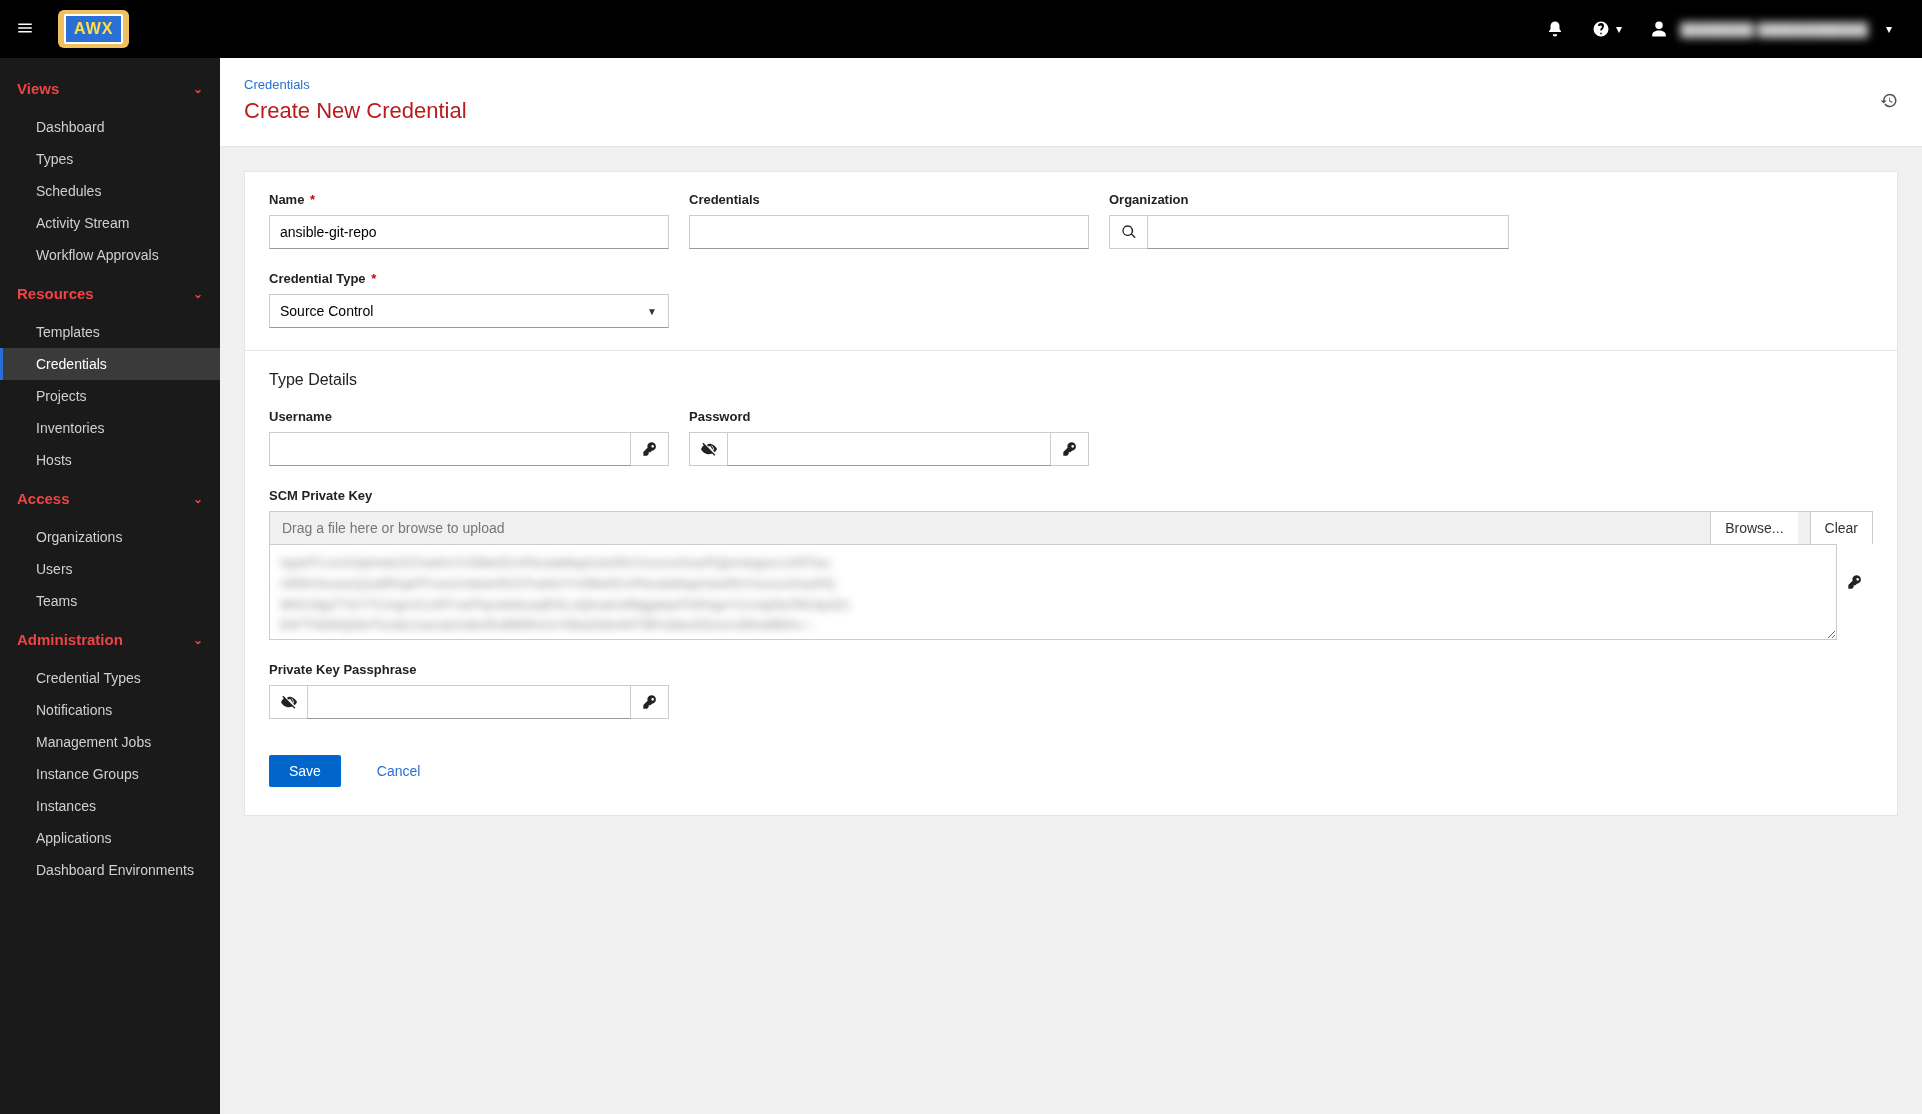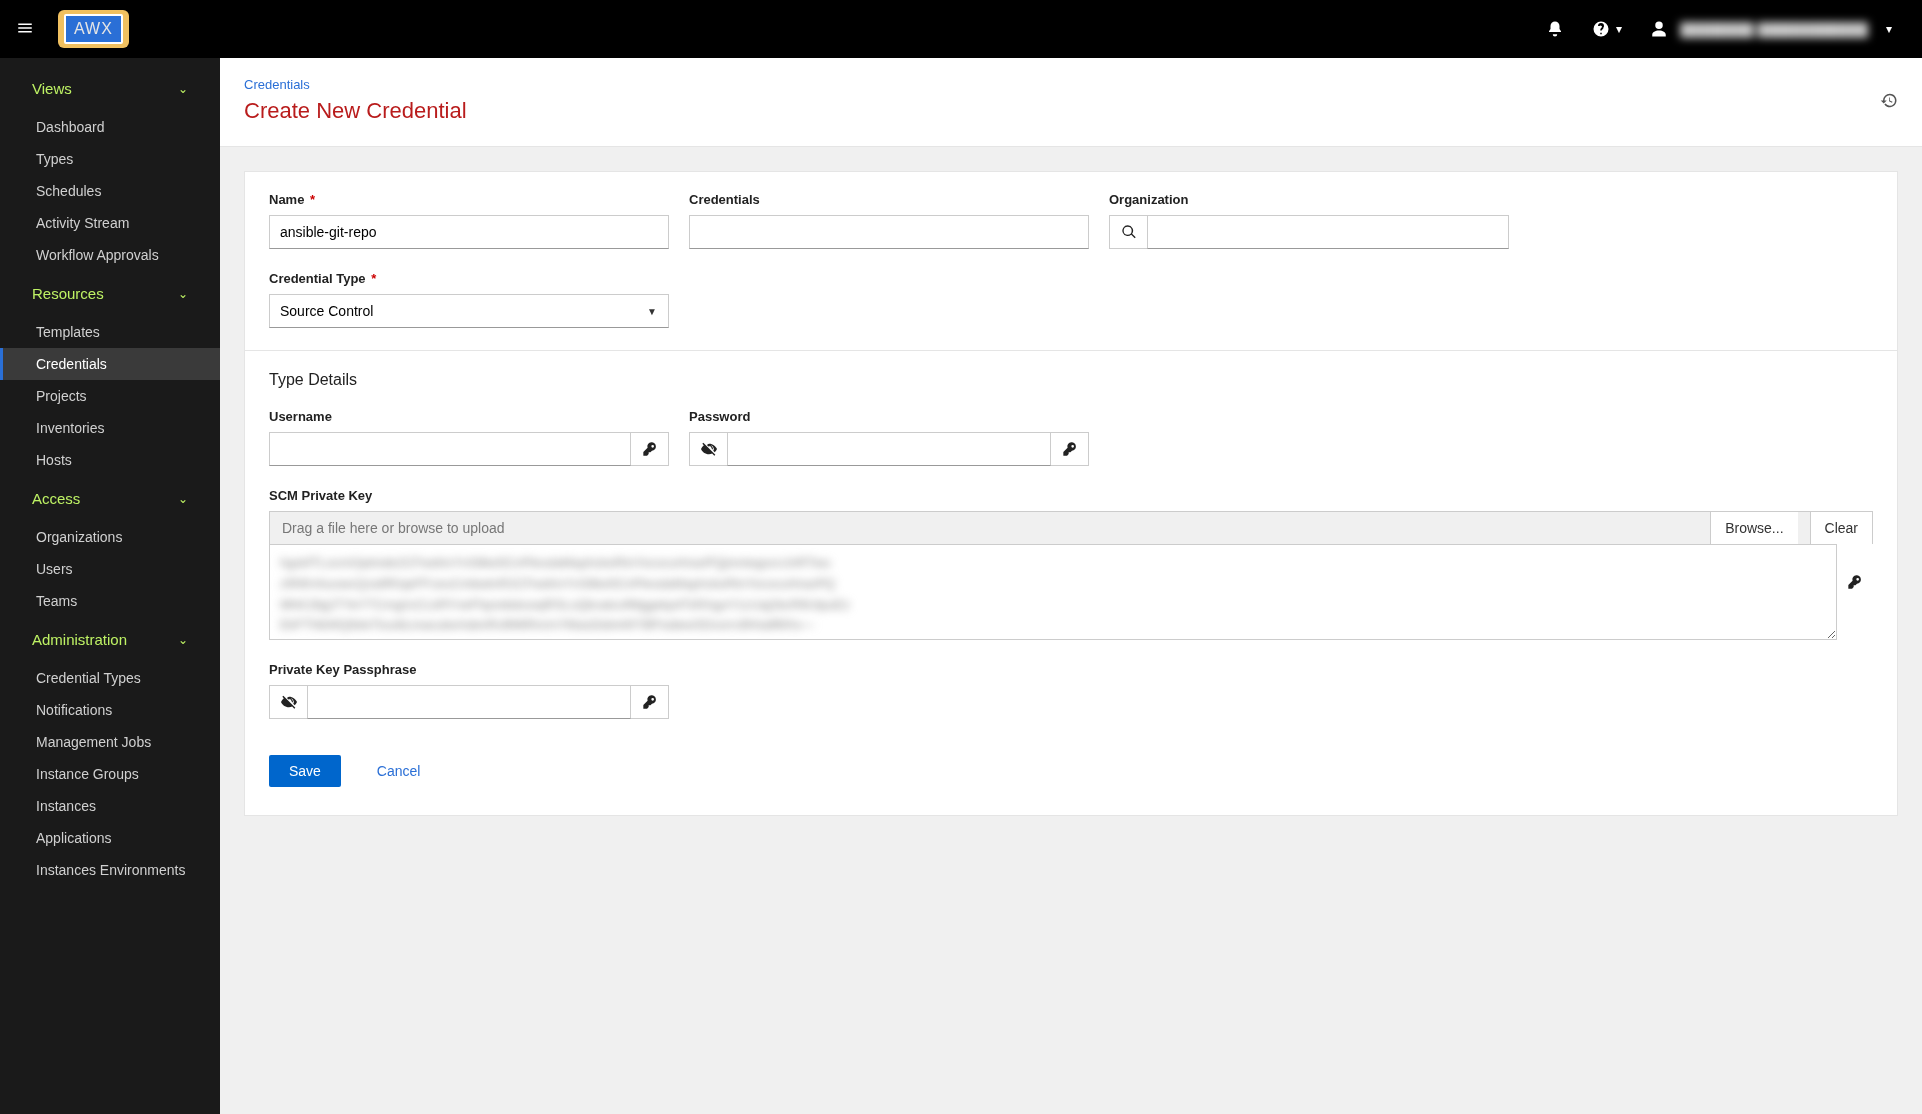--- a/index.html
+++ b/index.html
@@ -3,29 +3,29 @@
 <meta charset="utf-8">
 <style>
   * { box-sizing: border-box; margin: 0; padding: 0; font-family: "Helvetica Neue", Arial, sans-serif; }
   body { background: #f5f5f5; font-size: 14px; color: #333; }
 
   
   .header { background: #000; height: 58px; display: flex; align-items: center; padding: 0 16px; color: #fff; }
   .hamburger { cursor: pointer; margin-right: 24px; }
   .logo { display: flex; align-items: center; }
   .logo-badge { background: #f0c060; border-radius: 6px; padding: 4px 6px; position: relative; }
-  .logo-inner { background: #2a6fd6; color: #e5e5e5; font-weight: 400; font-size: 16px; padding: 4px 8px; border-radius: 2px; border: 2px solid #fff; letter-spacing: 1px; }
+  .logo-inner { background: #2a6fd6; color: #fde047; font-weight: 700; font-size: 16px; padding: 4px 8px; border-radius: 2px; border: 2px solid #fff; letter-spacing: 1px; }
   .header-spacer { flex: 1; }
   .header-icon { margin: 0 14px; cursor: pointer; display: flex; align-items: center; }
   .header-user { filter: blur(4px); margin: 0 12px; font-size: 13px; color: #ccc; }
 
   
   .layout { display: flex; min-height: calc(100vh - 58px); }
   .sidebar { width: 220px; background: #1a1a1a; color: #d0d0d0; padding-top: 8px; font-size: 14px; }
-  .nav-section-header { display: flex; align-items: center; justify-content: space-between; padding: 14px 32px; color: #bef264; font-weight: 400; cursor: pointer; font-size: 15px; }
+  .nav-section-header { display: flex; align-items: center; justify-content: space-between; padding: 14px 17px; color: #ef4444; font-weight: 700; cursor: pointer; font-size: 15px; }
   .nav-item { padding: 8px 18px 8px 36px; cursor: pointer; color: #d0d0d0; font-size: 14px; }
   .nav-item.active { background: #3a3a3a; border-left: 3px solid #2a6fd6; padding-left: 33px; color: #fff; }
 
   
   .main { flex: 1; background: #f0f0f0; }
   .page-header { background: #fff; padding: 18px 24px 22px; border-bottom: 1px solid #e5e5e5; position: relative; }
   .breadcrumb a { color: #2a6fd6; text-decoration: none; font-size: 13px; }
   .page-title { font-size: 22px; font-weight: 500; margin-top: 6px; color: #b91c1c; }
   .history-icon { position: absolute; right: 24px; top: 50%; transform: translateY(-50%); cursor: pointer; color: #555; }
 
@@ -134,21 +134,21 @@
     <div class="nav-section-header">
       <span>Administration</span>
         <span class="chev">⌄</span>
     </div>
     <div class="nav-item">Credential Types</div>
     <div class="nav-item">Notifications</div>
     <div class="nav-item">Management Jobs</div>
     <div class="nav-item">Instance Groups</div>
     <div class="nav-item">Instances</div>
     <div class="nav-item">Applications</div>
-    <div class="nav-item">Instances Environments</div>
+    <div class="nav-item">Dashboard Environments</div>
   </div>
 
   <div class="main">
     <div class="page-header">
       <div class="breadcrumb">
         <a href="#">Credentials</a>
       </div>
       <div class="page-title">Create New Credential</div>
       <div class="history-icon">
         <svg class="icon-svg lg" viewBox="0 0 24 24">

